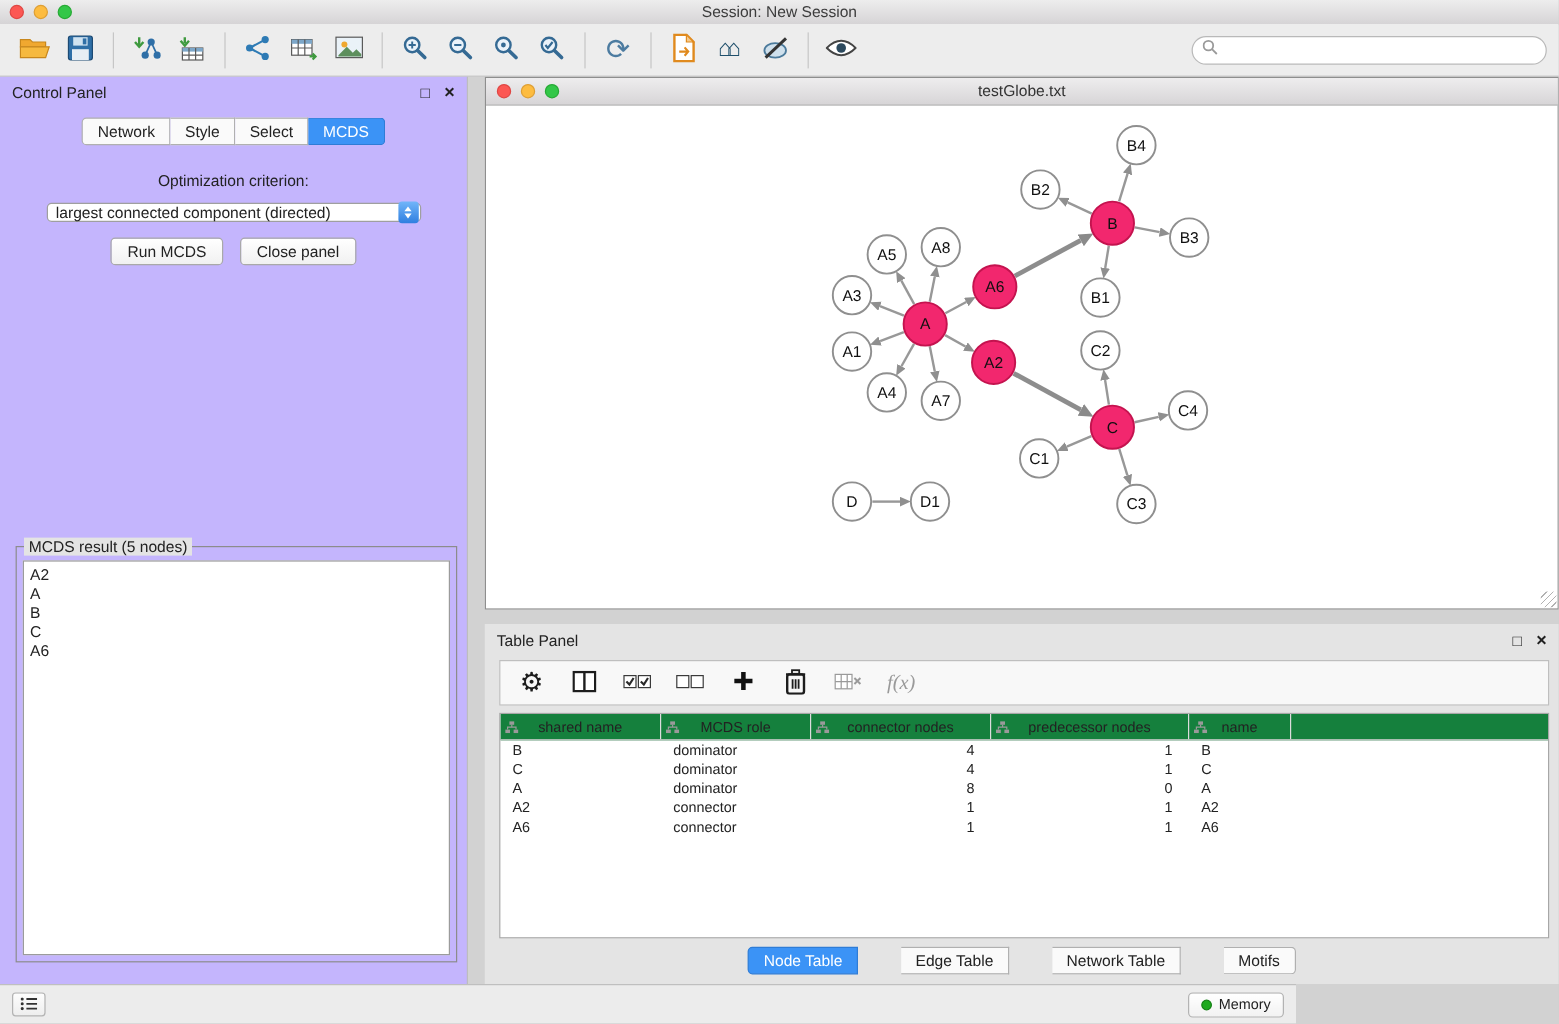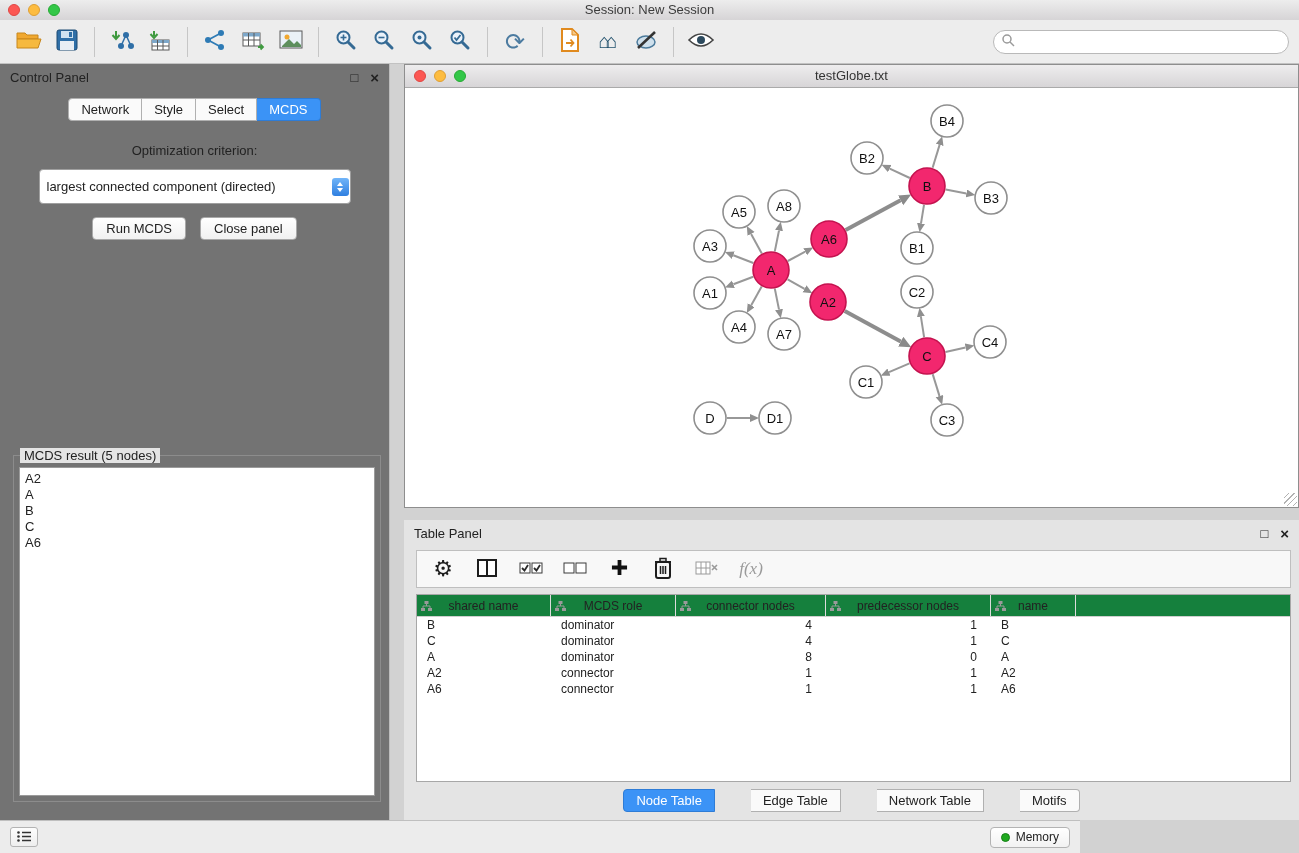--- a/index.html
+++ b/index.html
@@ -25,29 +25,29 @@
   .glyph{font-size:24px;color:#4c7ba0;line-height:1;}
   .searchbox{margin-left:auto;width:296px;height:24px;background:#fff;border:1px solid #b9b9b9;
     border-radius:12px;display:flex;align-items:center;padding:0 8px;box-sizing:border-box;gap:5px;}
   .searchbox input{border:none;outline:none;flex:1;font-size:12px;font-family:"Liberation Sans",sans-serif;background:transparent;}
   
   .panel-header{height:26px;display:flex;align-items:center;font-size:13px;color:#222;padding:0 10px;}
   .ph-icons{margin-left:auto;display:flex;gap:12px;align-items:center;}
   .ph-icons span{font-size:13px;color:#222;line-height:1;}
   .ph-icons .x{font-weight:bold;font-size:15px;}
   
-  .control-panel{position:absolute;left:0;top:64px;width:390px;height:756px;background:#737373;
+  .control-panel{position:absolute;left:0;top:64px;width:390px;height:756px;background:#c4b5fd;
     border-right:1px solid #bdbdbd;box-sizing:border-box;}
   .cp-tabs{display:flex;justify-content:center;margin-top:8px;}
   .cp-tab,.tp-tab{font-size:13px;padding:3px 12px;background:#fafafa;border:1px solid #b0b0b0;border-left:none;color:#222;cursor:default;}
   .cp-tab:first-child,.tp-tab:first-child{border-left:1px solid #b0b0b0;border-radius:4px 0 0 4px;}
   .cp-tab:last-child,.tp-tab:last-child{border-radius:0 4px 4px 0;}
   .cp-tab.active,.tp-tab.active{background:#3b93f6;border-color:#2e7cd6;color:#fff;}
   .opt-label{text-align:center;font-size:13px;margin-top:22px;}
-  .dropdown{width:312px;height:35px;margin:11px auto 0;background:#fff;border:1px solid #9f9f9f;border-radius:4px;
+  .dropdown{width:312px;height:16px;margin:11px auto 0;background:#fff;border:1px solid #9f9f9f;border-radius:4px;
     display:flex;align-items:center;box-sizing:border-box;}
   .dropdown-value{flex:1;font-size:13px;padding-left:7px;white-space:nowrap;overflow:hidden;}
   .dropdown-btn{width:17px;height:18px;margin-right:1px;background:linear-gradient(#71b5f9,#2f7fe0);
     border-radius:3px;display:flex;flex-direction:column;align-items:center;justify-content:center;gap:2px;}
   .arr-up{width:0;height:0;border-left:3.5px solid transparent;border-right:3.5px solid transparent;border-bottom:4px solid #fff;}
   .arr-dn{width:0;height:0;border-left:3.5px solid transparent;border-right:3.5px solid transparent;border-top:4px solid #fff;}
   .cp-buttons{display:flex;justify-content:center;gap:14px;margin-top:13px;}
   .btn{font-size:13px;padding:3px 13px;background:linear-gradient(#ffffff,#f1f1f1);border:1px solid #a9a9a9;border-radius:4px;color:#222;font-family:"Liberation Sans",sans-serif;}
   .result-box{position:absolute;left:13px;right:8px;top:391px;bottom:18px;border:1px solid #8c8c8c;}
   .result-title{position:absolute;top:-8px;left:6px;background:#e4e4e4;padding:0 4px;font-size:13px;}

